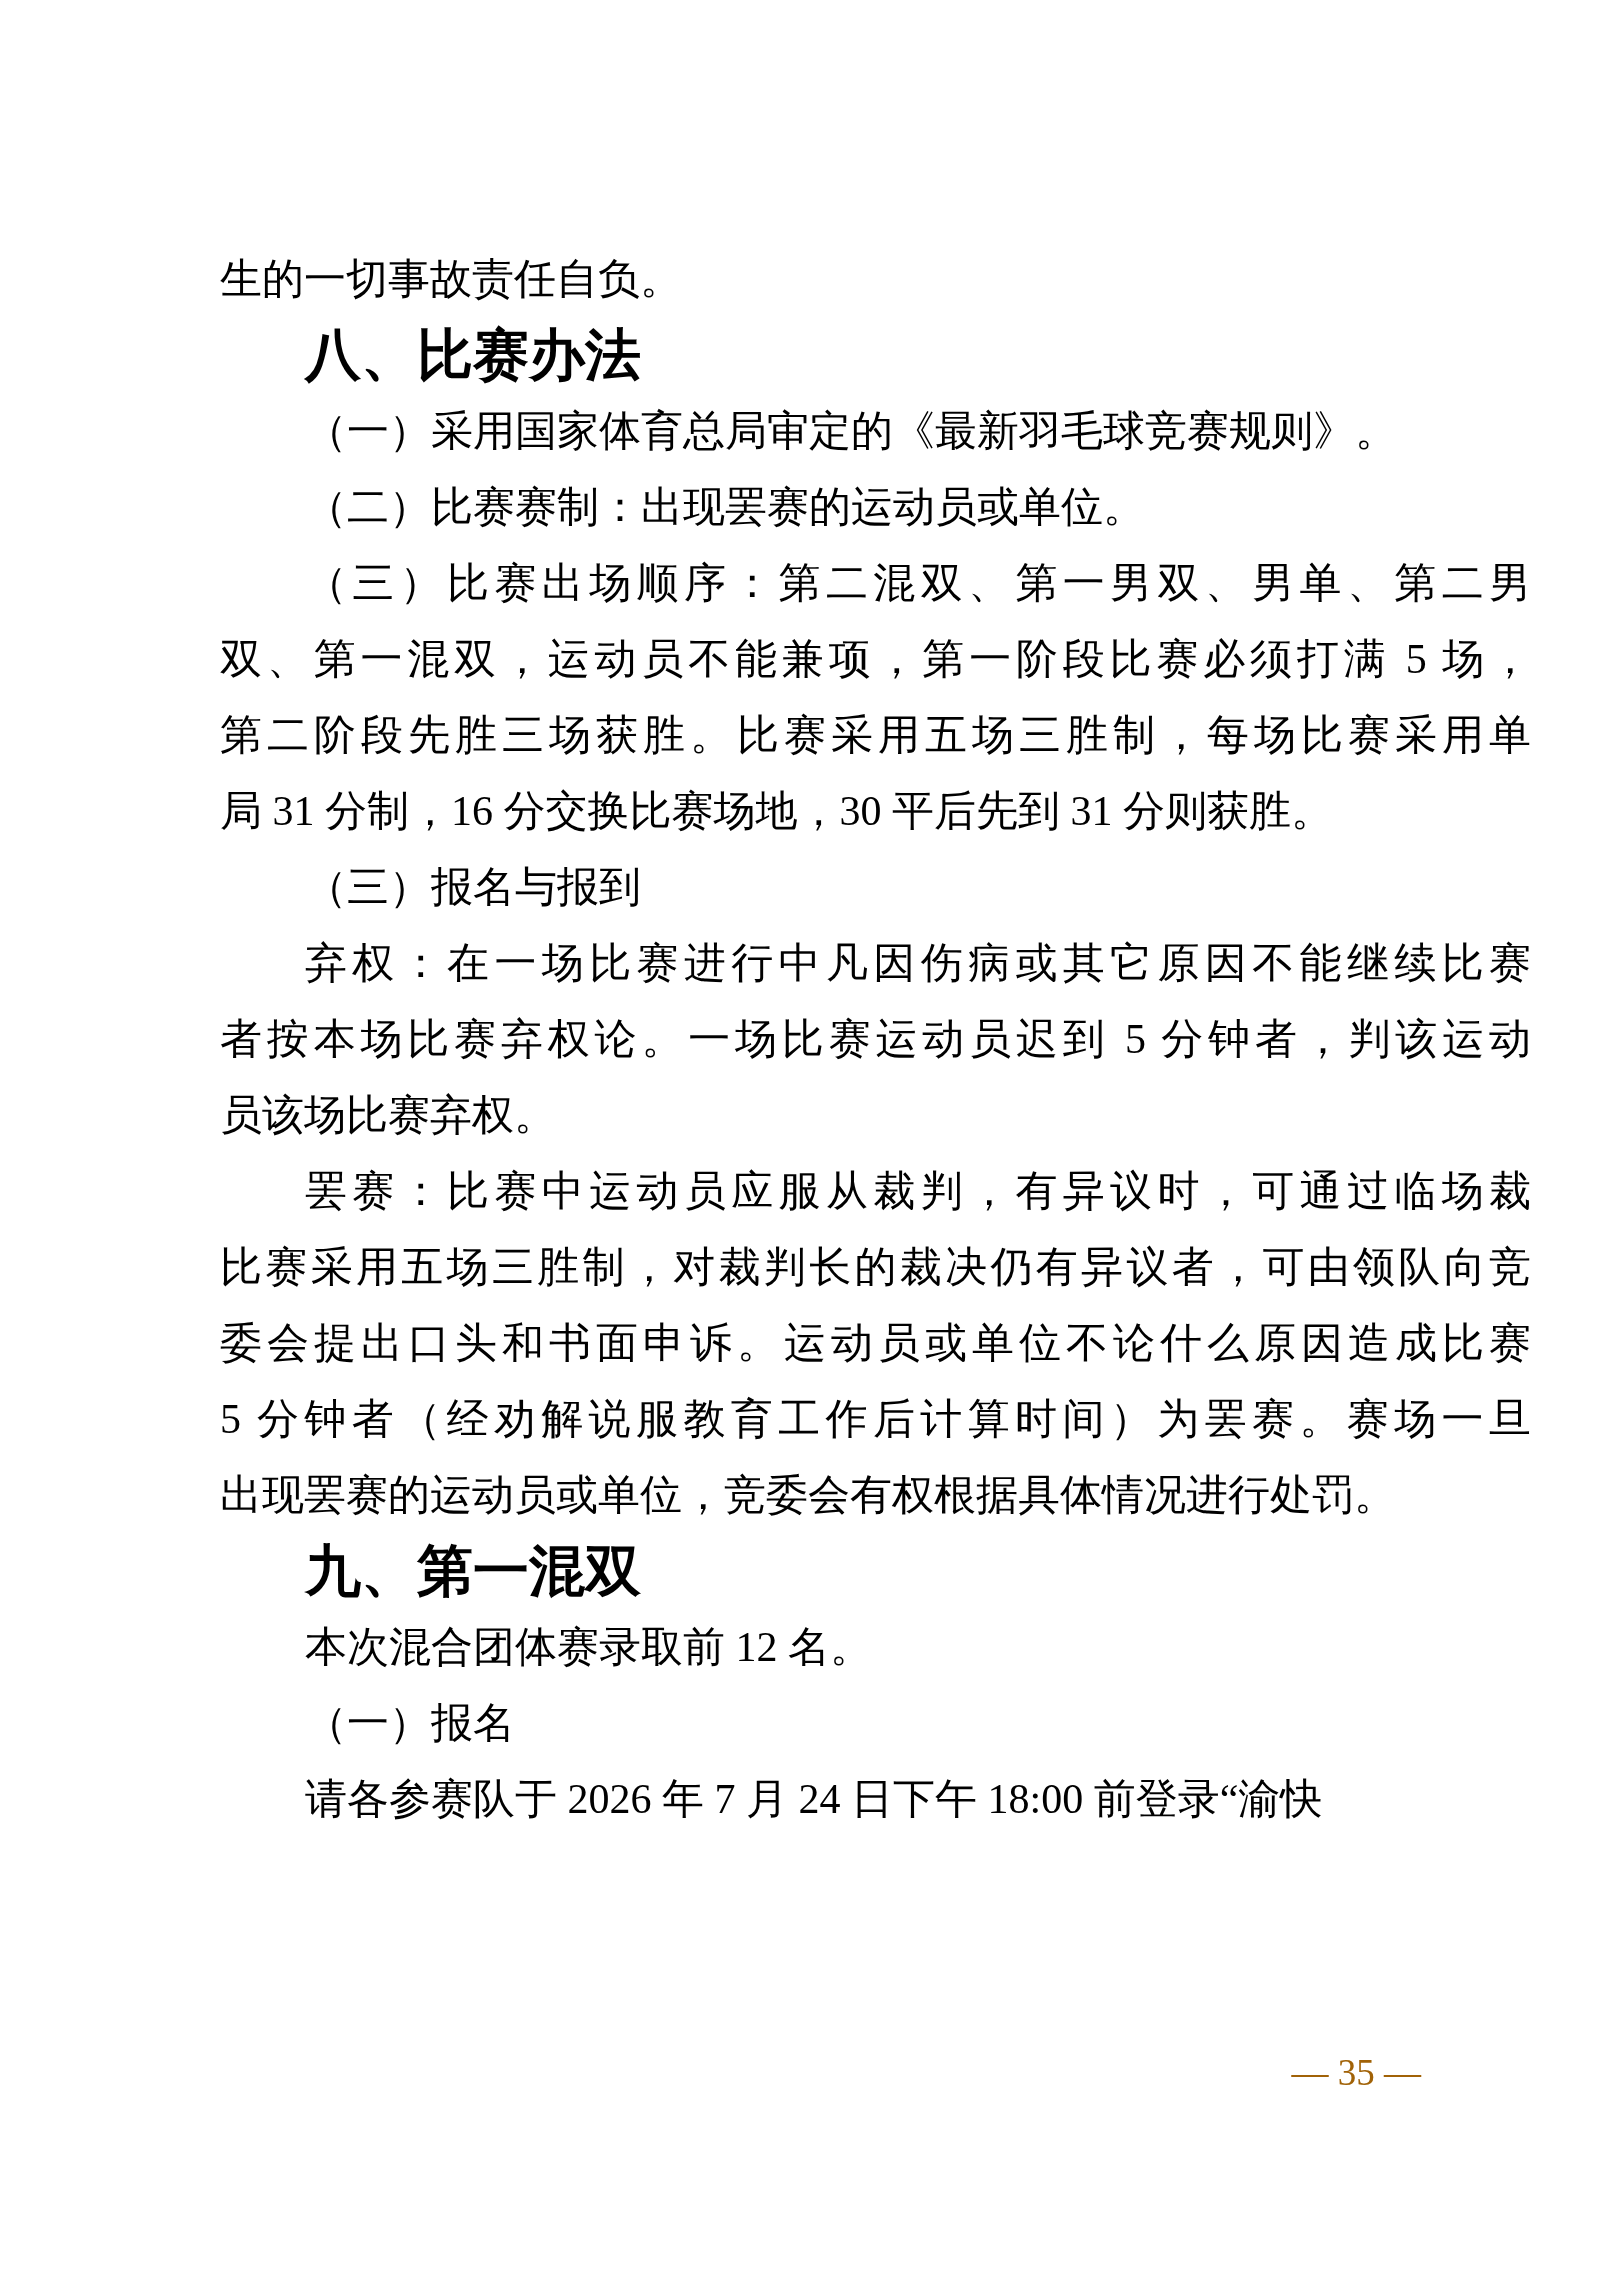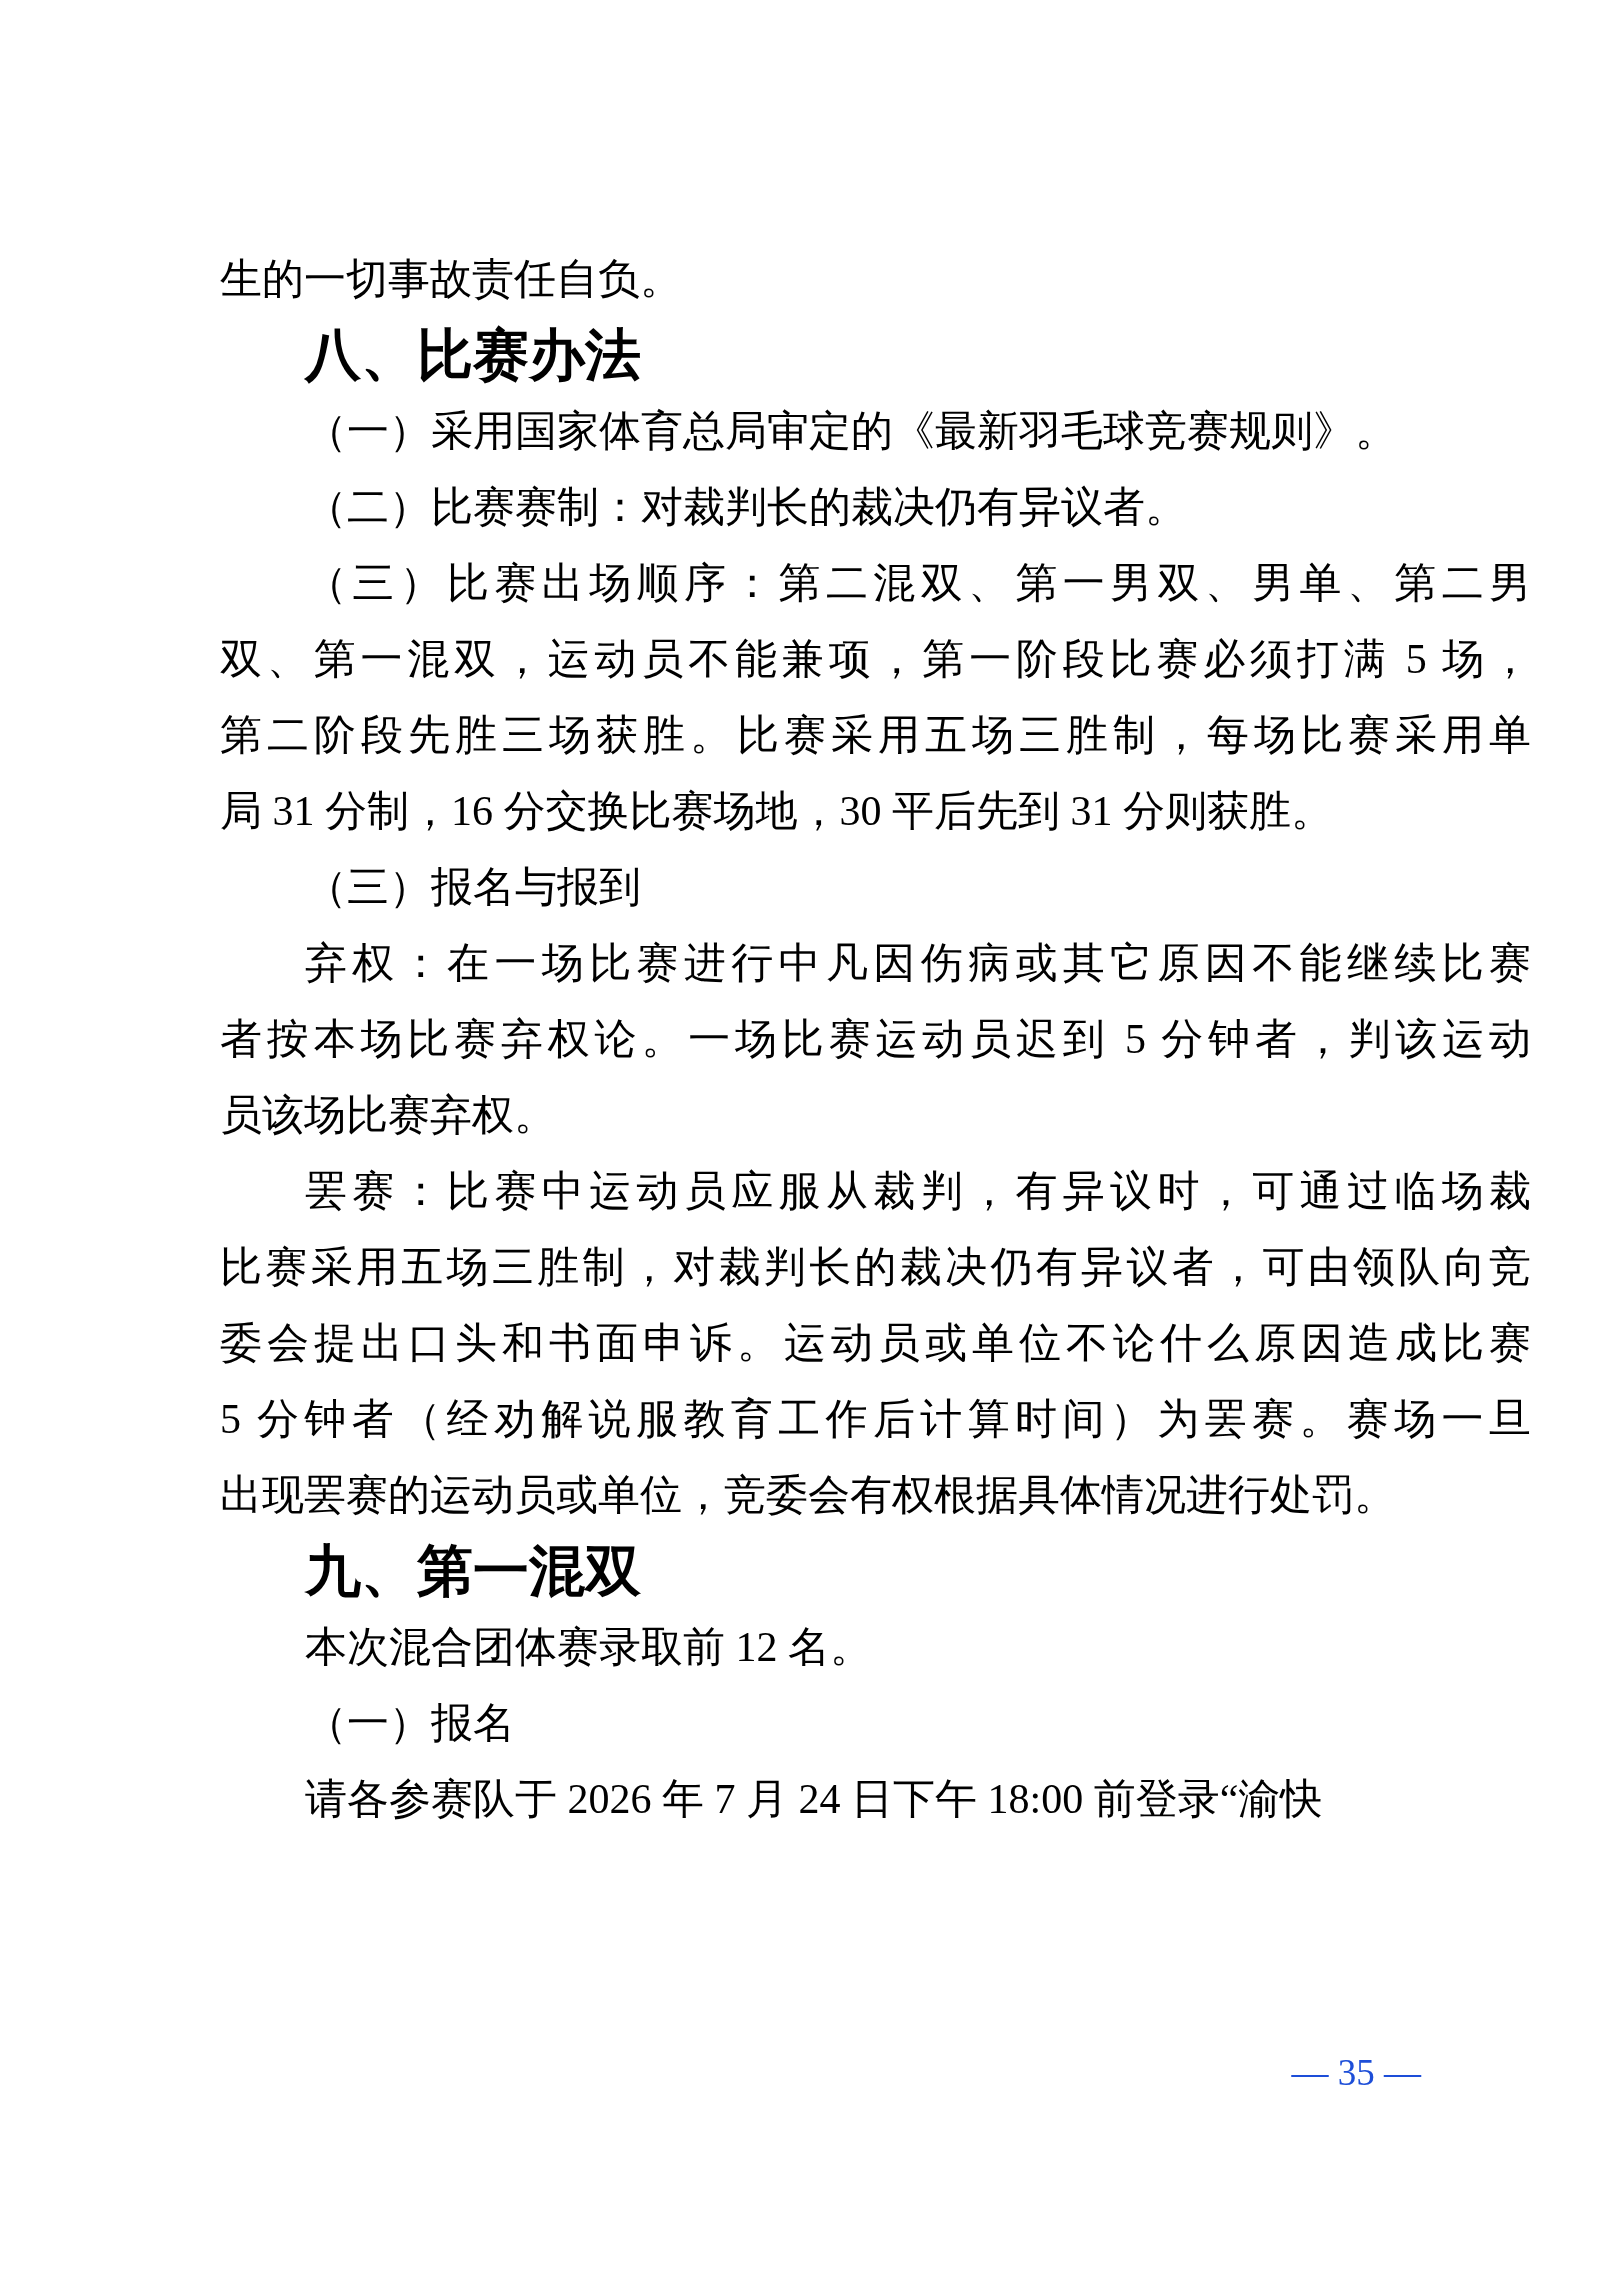--- a/index.html
+++ b/index.html
@@ -42,33 +42,33 @@
     font-weight: 700;
     font-size: 56px;
   }
   .page-number {
     position: absolute;
     top: 2045px;
     right: 202px;
     font-size: 37px;
     line-height: 55px;
     font-family: "Liberation Serif", "DejaVu Serif", serif;
-    color: #1d4ed8;
+    color: #a16207;
     white-space: nowrap;
   }
 </style>
 </head>
 <body>
 
 <div class="page">
   <div class="textblock">
     <div class="line">生的一切事故责任自负。</div>
     <div class="line heading indent">八、比赛办法</div>
     <div class="line indent">（一）采用国家体育总局审定的《最新羽毛球竞赛规则》。</div>
-    <div class="line indent">（二）比赛赛制：对裁判长的裁决仍有异议者。</div>
+    <div class="line indent">（二）比赛赛制：出现罢赛的运动员或单位。</div>
     <div class="line indent justify">（三）比赛出场顺序：第二混双、第一男双、男单、第二男</div>
     <div class="line justify">双、第一混双，运动员不能兼项，第一阶段比赛必须打满 5 场，</div>
     <div class="line justify">第二阶段先胜三场获胜。比赛采用五场三胜制，每场比赛采用单</div>
     <div class="line">局 31 分制，16 分交换比赛场地，30 平后先到 31 分则获胜。</div>
     <div class="line indent">（三）报名与报到</div>
     <div class="line indent justify">弃权：在一场比赛进行中凡因伤病或其它原因不能继续比赛</div>
     <div class="line justify">者按本场比赛弃权论。一场比赛运动员迟到 5 分钟者，判该运动</div>
     <div class="line">员该场比赛弃权。</div>
     <div class="line indent justify">罢赛：比赛中运动员应服从裁判，有异议时，可通过临场裁</div>
     <div class="line justify">比赛采用五场三胜制，对裁判长的裁决仍有异议者，可由领队向竞</div>

